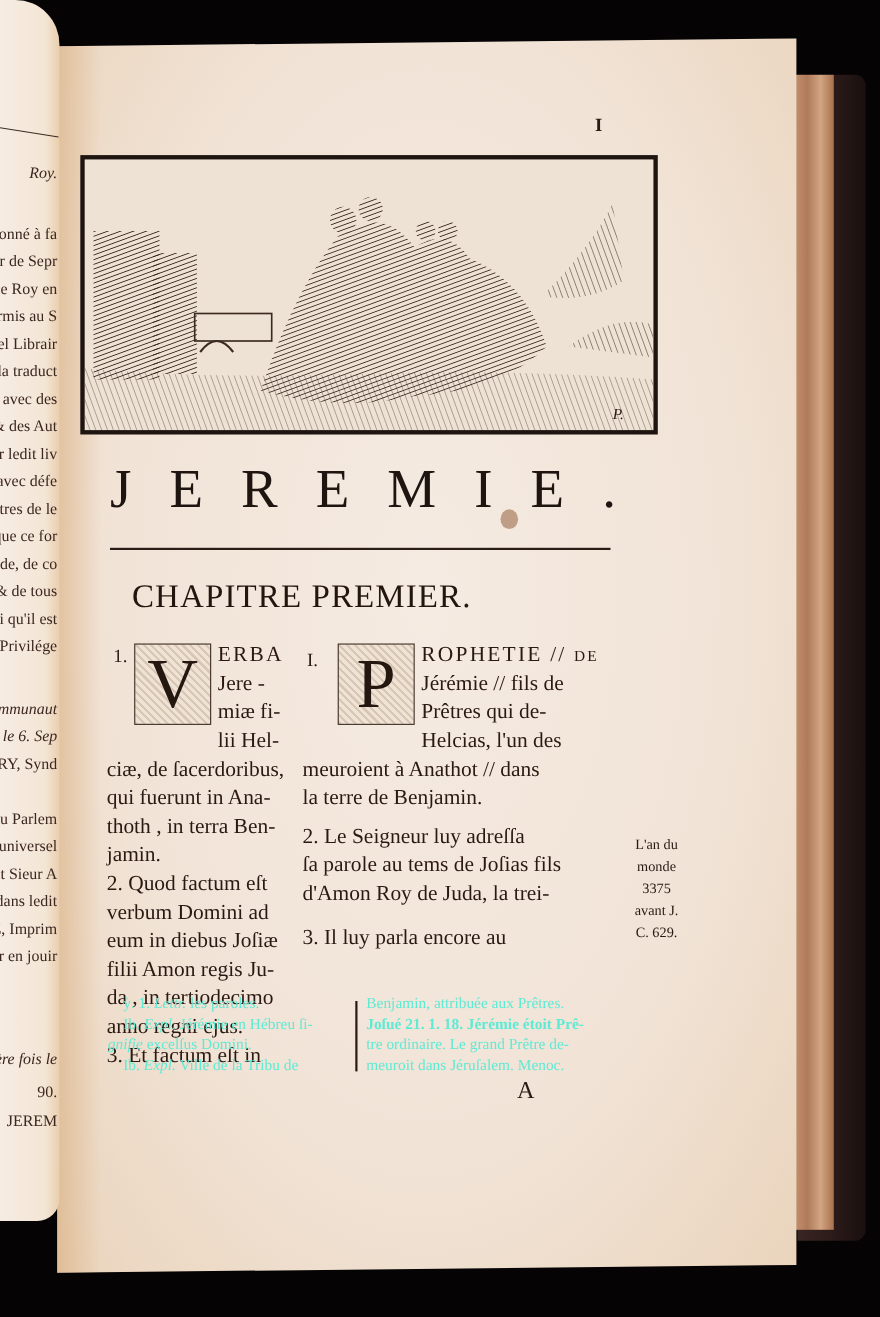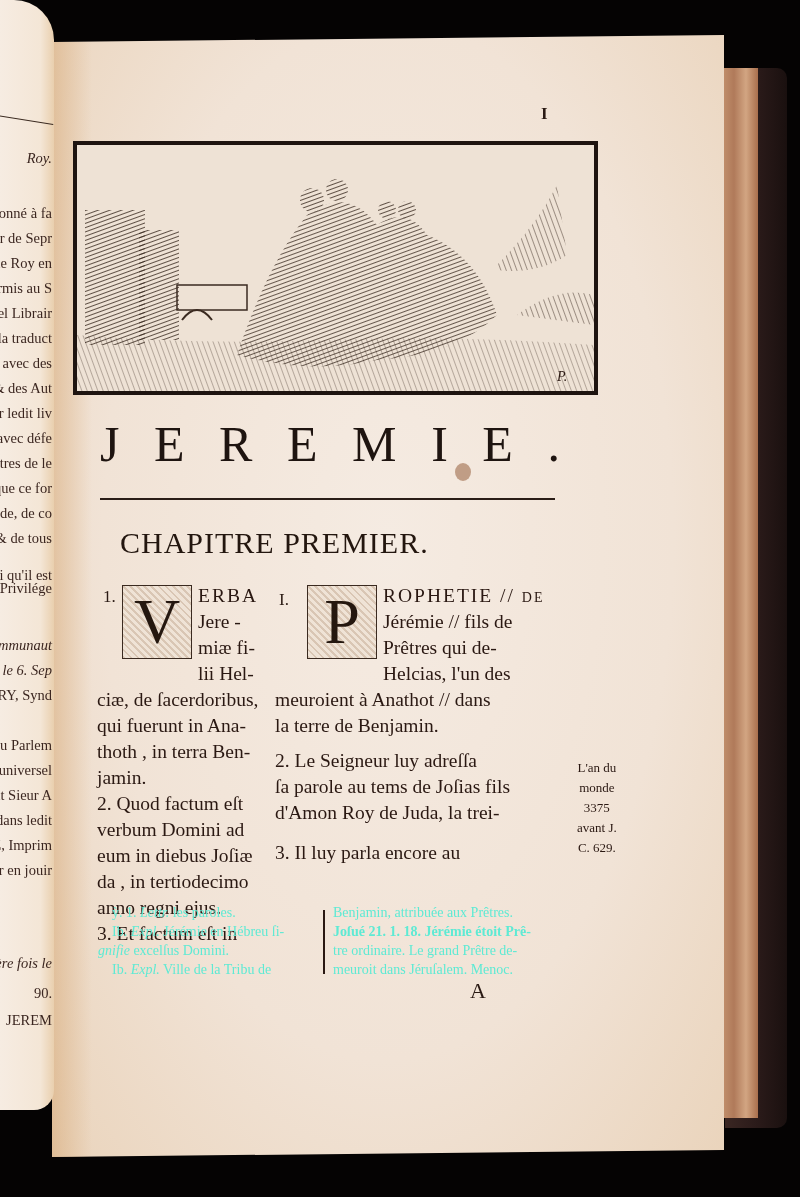--- a/index.html
+++ b/index.html
@@ -67,21 +67,21 @@
       <div class="left-line" style="top: 305px;">tel Librair</div>
       <div class="left-line" style="top: 330px;">la traduct</div>
       <div class="left-line" style="top: 355px;">, avec des</div>
       <div class="left-line" style="top: 380px;">&amp; des Aut</div>
       <div class="left-line" style="top: 405px;">ur ledit liv</div>
       <div class="left-line" style="top: 430px;">, avec défe</div>
       <div class="left-line" style="top: 455px;">ntres de le</div>
       <div class="left-line" style="top: 480px;">que ce for</div>
       <div class="left-line" style="top: 505px;">nde, de co</div>
       <div class="left-line" style="top: 530px;">&amp; de tous</div>
-      <div class="left-line" style="top: 555px; margin-top: 12px;">i qu'il est</div>
+      <div class="left-line" style="top: 555px;">i qu'il est</div>
       <div class="left-line" style="top: 580px;">e Privilége</div>
       <div class="left-line it" style="top: 637px;">Communaut</div>
       <div class="left-line it" style="top: 662px;">rs, le 6. Sep</div>
       <div class="left-line" style="top: 687px;">RRY, Synd</div>
       <div class="left-line" style="top: 737px;">t au Parlem</div>
       <div class="left-line" style="top: 762px;">e universel</div>
       <div class="left-line" style="top: 787px;">funt Sieur A</div>
       <div class="left-line" style="top: 812px;">dans ledit</div>
       <div class="left-line" style="top: 837px;">EZ, Imprim</div>
       <div class="left-line" style="top: 862px;">ur en jouir</div>
@@ -148,20 +148,21 @@
   <div class="ln">lii Hel-</div>
 </div>
 <div class="col" style="left:97px;top:687px;width:165px;" id="latin-rest">
     <div class="ln">ciæ, de ſacerdoribus,</div>
     <div class="ln">qui fuerunt in Ana-</div>
     <div class="ln">thoth , in terra Ben-</div>
     <div class="ln">jamin.</div>
     <div class="ln">2. Quod factum eſt</div>
     <div class="ln">verbum Domini ad</div>
     <div class="ln">eum in diebus Joſiæ</div>
+    <div class="ln">filii Amon regis Ju-</div>
     <div class="ln">da , in tertiodecimo</div>
     <div class="ln">anno regni ejus.</div>
     <div class="ln">3.   Et factum eſt in</div>
   </div>
 
 <div class="vnum" style="left:279px;top:590px;">I.</div>
 <div class="dropcap" style="left:307px;top:585px;">P</div>
 <div class="col" style="left:383px;top:583px;width:177px;" id="french-top">
     <div class="ln smallcaps">ROPHETIE // de</div>
     <div class="ln">Jérémie // fils de</div>

